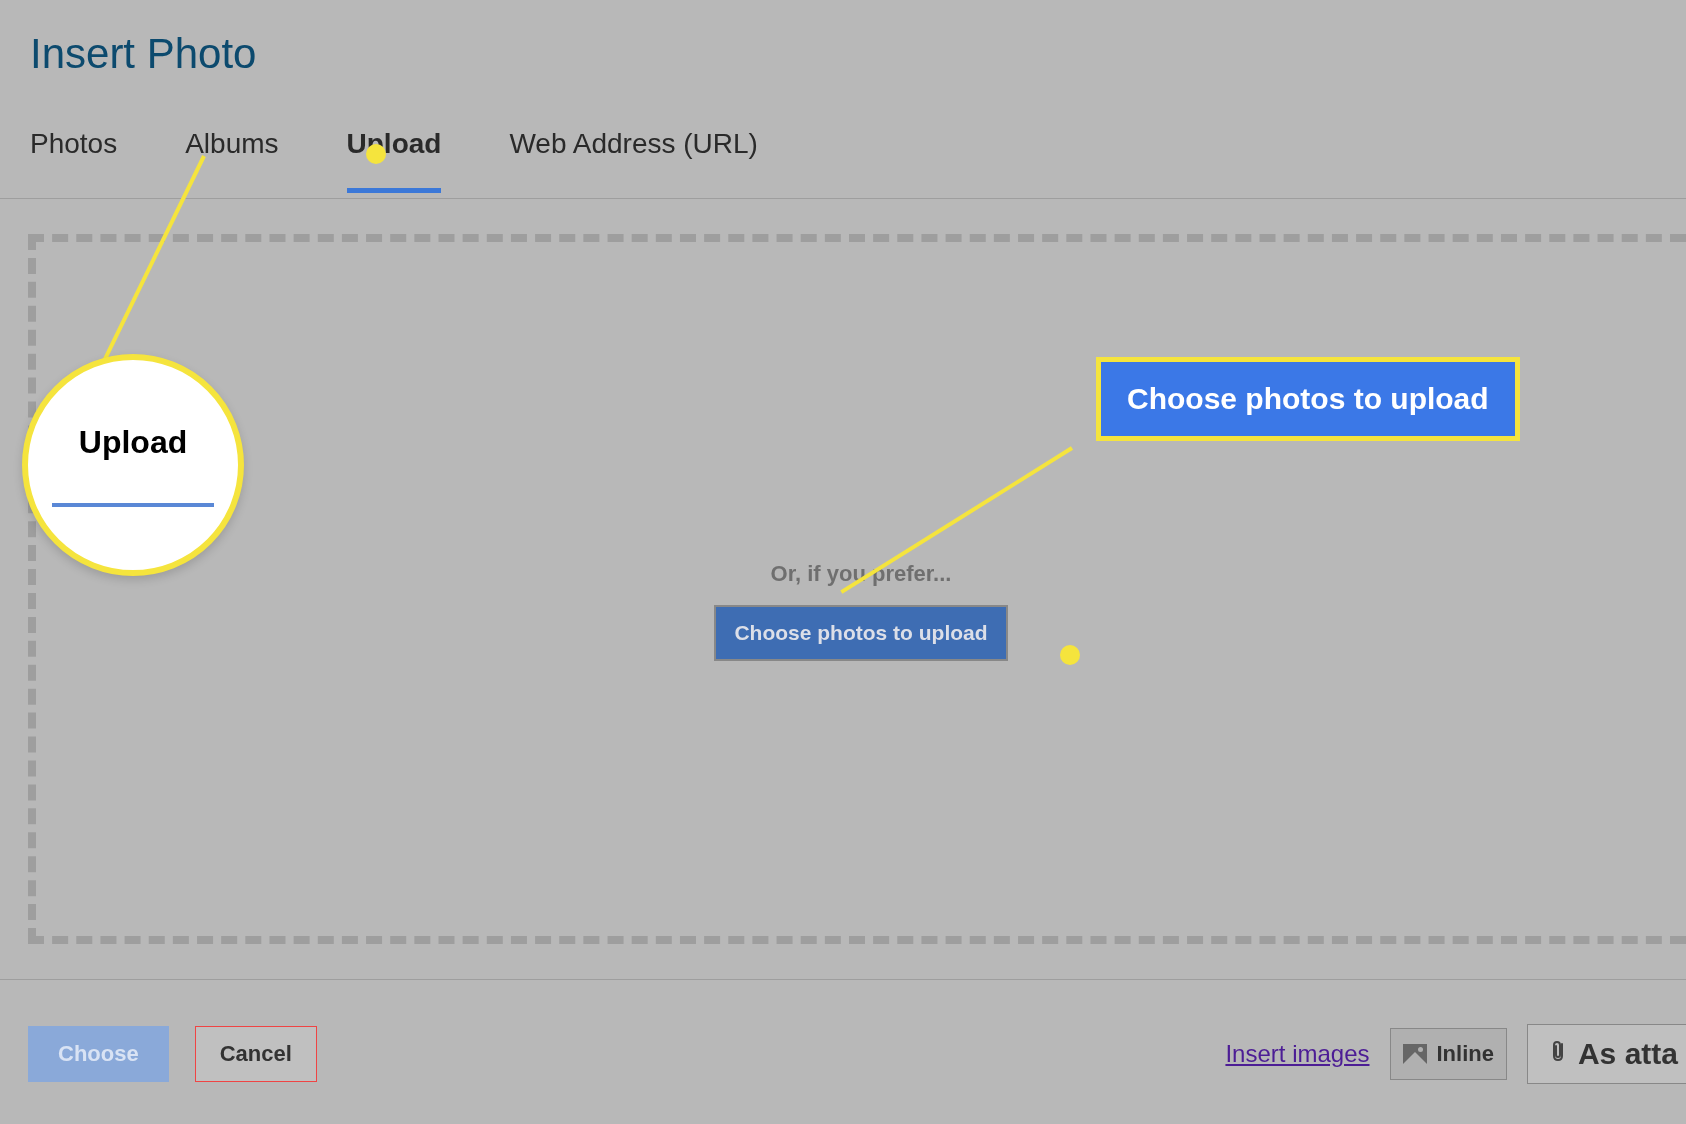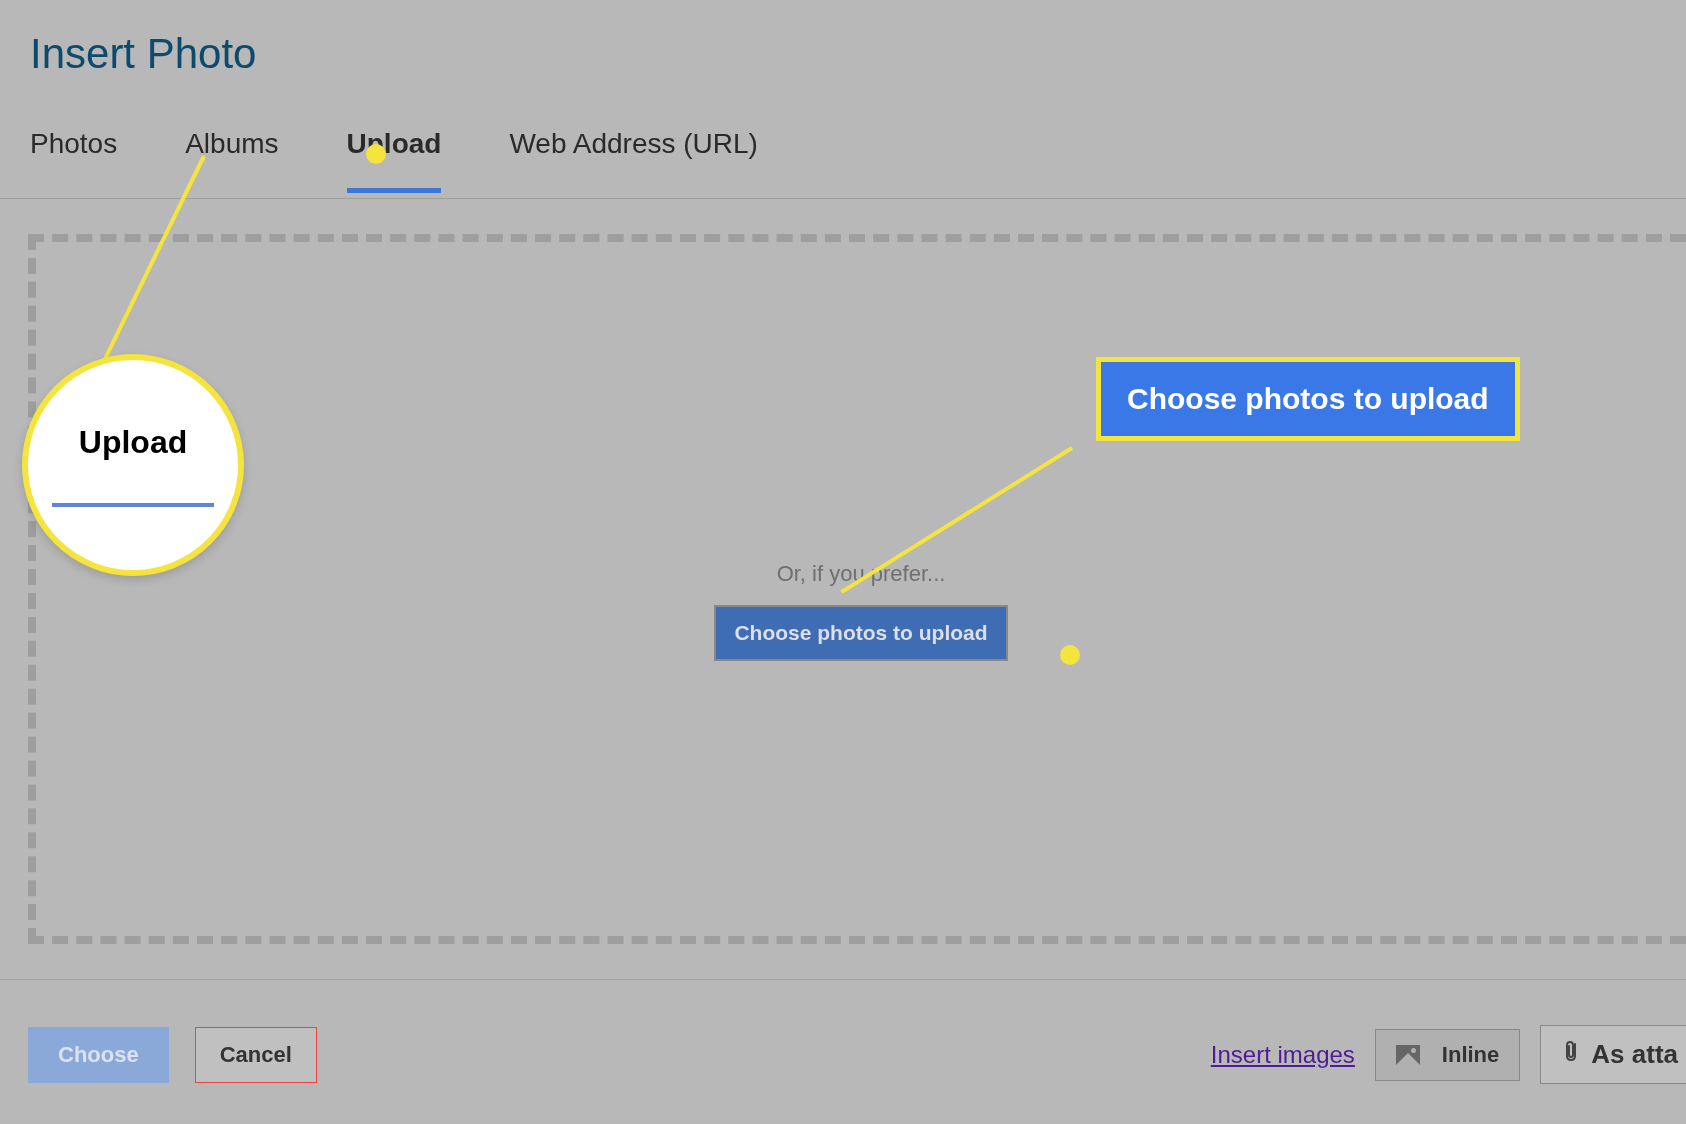--- a/index.html
+++ b/index.html
@@ -64,21 +64,21 @@
       justify-content: center;
     }
     .drag-text {
       font-size: 44px;
       color: #8a8a8a;
       margin-top: 60px;
     }
     .prefer-text {
       font-size: 22px;
       color: #6f6f6f;
-      font-weight: 400;
+      font-weight: 700;
       margin-top: 43px;
     }
     .choose-button-small {
       margin-top: 18px;
       padding: 14px 18px;
       background: #3e6db3;
       color: #dcdfe8;
       border: 2px solid #888;
       font-size: 21px;
       font-weight: 700;
@@ -126,36 +126,36 @@
       gap: 20px;
     }
     .insert-images-label {
       font-size: 24px;
       color: #4c1d95;
       text-decoration: underline;
     }
     .inline-button {
       background: #b0b0b0;
       border: 1px solid #888;
-      padding: 12px 20px;
+      padding: 12px 12px;
       font-size: 22px;
       font-weight: 700;
       display: flex;
       align-items: center;
-      gap: 22px;
+      gap: 10px;
       cursor: pointer;
       color: #333;
     }
     .as-atta-button {
       background: #c0c0c0;
       border: 1px solid #888;
       border-right: none;
       border-radius: 0;
       padding: 12px 8px 12px 20px;
-      font-size: 26px;
+      font-size: 30px;
       font-weight: 700;
       display: flex;
       align-items: center;
       gap: 10px;
       cursor: pointer;
       color: #333;
     }
     .image-icon {
       width: 24px;
       height: 20px;

